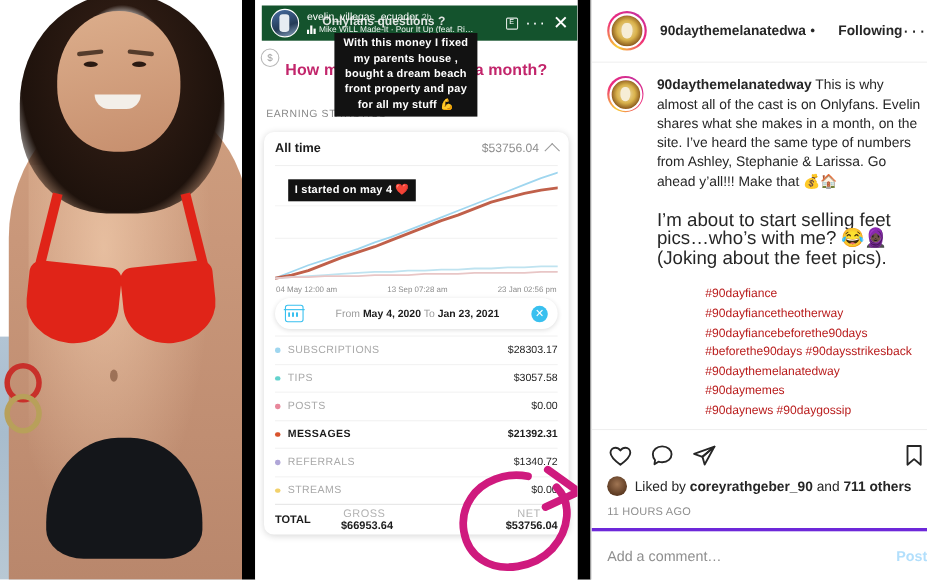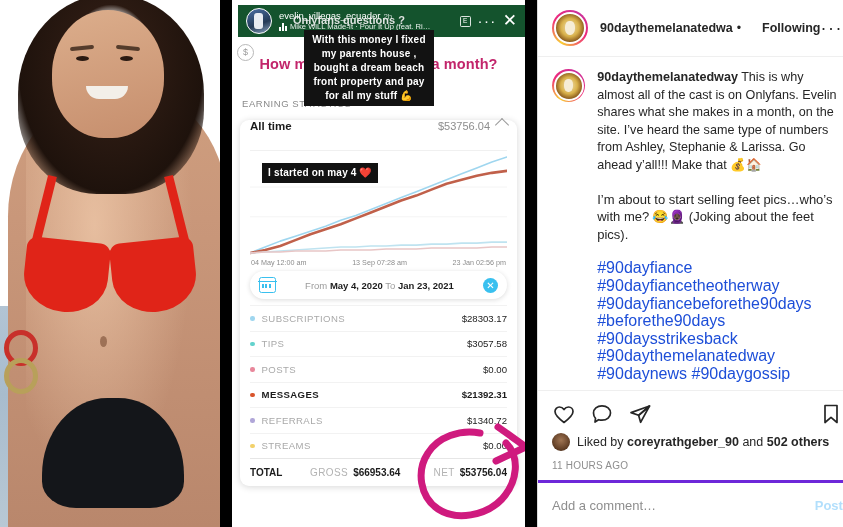--- a/index.html
+++ b/index.html
@@ -75,21 +75,21 @@
     text-shadow:0 1px 2px rgba(0,0,0,.25);}
 
   .dollar-badge{position:absolute;left:5px;top:44px;width:15px;height:15px;border-radius:50%;
     border:1.2px solid #b8b8b8;color:#9a9a9a;font-size:9px;line-height:14px;text-align:center;}
   .story-q{position:absolute;top:56px;left:0;right:0;text-align:center;
     color:#c2256b;font-size:14.5px;font-weight:700;letter-spacing:.1px;}
   .earn-label{position:absolute;top:98px;left:10px;color:#8a8a8a;font-size:9.5px;letter-spacing:.55px;}
 
   .stats-card{position:absolute;left:8px;right:8px;top:120px;background:#fff;
     border-radius:9px;box-shadow:0 1px 7px rgba(0,0,0,.16);padding:0 10px;}
-  .card-head{display:flex;align-items:flex-start;height:30px;border-bottom:1px solid #f0f0f0;}
+  .card-head{display:flex;align-items:center;height:30px;border-bottom:1px solid #f0f0f0;}
   .card-head .ttl{font-size:11.5px;color:#1b1b1b;font-weight:700;flex:1;}
   .card-head .amt{font-size:11px;color:#8d8d8d;margin-right:7px;}
   .chev{width:9px;height:9px;border-left:1.6px solid #9a9a9a;border-top:1.6px solid #9a9a9a;
     transform:rotate(45deg);margin-bottom:-3px;}
 
   .chart-wrap{position:relative;height:106px;}
   .chart-wrap svg{display:block;width:100%;height:106px;}
   .sticker{position:absolute;background:#121212;color:#fff;font-weight:700;
     font-size:10px;line-height:14px;padding:3px 6px;letter-spacing:.2px;
     box-decoration-break:clone;-webkit-box-decoration-break:clone;}
@@ -113,21 +113,21 @@
   .row .dot{width:4.5px;height:4.5px;border-radius:50%;margin-right:7px;flex:0 0 4.5px;}
   .row .nm{flex:1;color:#a9a9a9;letter-spacing:.4px;}
   .row.hl .nm{color:#1c1c1c;font-weight:700;}
   .row .vl{color:#1c1c1c;font-weight:400;}
   .row.hl .vl{font-weight:700;}
   .sticker-2{left:72px;top:30px;text-align:center;width:118px;}
   .total-row{display:flex;align-items:center;height:27px;border-top:1.6px solid #e6e6e6;font-size:10px;}
   .total-row .tl{font-weight:700;color:#1c1c1c;width:60px;}
   .total-row .gl,.total-row .nl{color:#b3b3b3;letter-spacing:.4px;margin-right:5px;}
   .total-row .gv,.total-row .nv{font-weight:700;color:#1c1c1c;}
-  .total-row .grp{display:flex;}
+  .total-row .grp{display:flex;align-items:center;flex-direction:column;}
   .total-row .grp.right{margin-left:auto;}
 
   .annot{position:absolute;left:170px;top:415px;width:135px;height:112px;pointer-events:none;}
 
   
   .ig{flex:1;height:527px;background:#fff;position:relative;
       border-left:1px solid #dbdbdb;display:flex;flex-direction:column;}
   .ig-head{height:56px;display:flex;align-items:center;padding:0 14px;
     border-bottom:1px solid #efefef;flex:0 0 56px;}
   .ring{width:32px;height:32px;border-radius:50%;padding:2px;flex:0 0 32px;
@@ -147,22 +147,22 @@
   .cap-row{display:flex;}
   .cap-av{width:30px;height:30px;border-radius:50%;padding:1.6px;flex:0 0 30px;margin-right:12px;
     background:conic-gradient(from 210deg,#f9ce34,#ee2a7b,#c9309b,#ee2a7b,#f9ce34);}
   .cap-av .inner{width:100%;height:100%;border-radius:50%;border:2px solid #fff;box-sizing:border-box;
     background:radial-gradient(circle at 50% 48%, #f2e2b8 0%, #d9b24c 44%, #8a5a1c 72%, #3a2408 100%);
     position:relative;overflow:hidden;}
   .cap-av .inner::after{content:"";position:absolute;left:32%;top:24%;width:36%;height:52%;
     background:#f6edd6;border-radius:40% 40% 45% 45%;}
   .cap-text{font-size:12.6px;line-height:17.6px;color:#262626;flex:1;}
   .cap-text b{font-weight:600;}
-  .cap-p{margin:16px 0 0 0;font-size:13px;line-height:17.6px;color:#262626;}
-  .tags{margin-top:16px;font-size:16px;line-height:17.6px;color:#1d4ed8;}
+  .cap-p{margin:16px 0 0 0;font-size:17px;line-height:17.6px;color:#262626;}
+  .tags{margin-top:16px;font-size:11px;line-height:17.6px;color:#b91c1c;margin-left:44px;}
   .tags span{display:block;}
 
   .ig-actions{border-top:1px solid #efefef;padding:8px 14px 0 14px;flex:0 0 auto;}
   .act-row{display:flex;align-items:center;height:30px;}
   .act-row .sp{flex:1;}
   .ico{width:24px;height:24px;margin-right:14px;display:block;}
   .ico svg{display:block;}
   .likes{display:flex;align-items:center;margin-top:4px;font-size:12.5px;color:#262626;}
   .like-av{width:18px;height:18px;border-radius:50%;margin-right:7px;flex:0 0 18px;
     background:radial-gradient(circle at 50% 40%, #a07553, #5c3a22 70%, #2d1b10);}
@@ -351,20 +351,21 @@
           </div>
         <div class="cap-text">
           <b>90daythemelanatedway</b><span> This is why almost all of the cast is on Onlyfans. Evelin shares what she makes in a month, on the site. I’ve heard the same type of numbers from Ashley, Stephanie &amp; Larissa. Go ahead y’all!!! Make that 💰🏠</span>
           <p class="cap-p">I’m about to start selling feet pics…who’s with me? 😂🧕🏿 (Joking about the feet pics).</p>
           <div class="tags" id="tags">
               <span>#90dayfiance</span>
               <span>#90dayfiancetheotherway</span>
               <span>#90dayfiancebeforethe90days</span>
               <span>#beforethe90days #90daysstrikesback</span>
               <span>#90daythemelanatedway</span>
+              <span>#90daymemes</span>
               <span>#90daynews #90daygossip</span>
             </div>
         </div>
       </div>
     </div>
 
     <div class="ig-actions">
       <div class="act-row">
         <span class="ico">
           <svg width="24" height="24" viewBox="0 0 24 24" fill="none" stroke="#262626" stroke-width="1.7">
@@ -385,21 +386,21 @@
         <span class="sp"></span>
         <span class="ico" style="margin-right:0">
           <svg width="24" height="24" viewBox="0 0 24 24" fill="none" stroke="#262626" stroke-width="1.7">
             <path d="M6 3.5 H18 V20.5 L12 15.4 L6 20.5 Z" stroke-linejoin="round"></path>
           </svg>
         </span>
       </div>
 
       <div class="likes">
         <span class="like-av"></span>
-        <span>Liked by</span>&nbsp;<b>coreyrathgeber_90</b>&nbsp;<span>and</span>&nbsp;<b>502 others</b>
+        <span>Liked by</span>&nbsp;<b>coreyrathgeber_90</b>&nbsp;<span>and</span>&nbsp;<b>711 others</b>
       </div>
 
       <div class="ts">11 HOURS AGO</div>
     </div>
 
     <div class="ig-comment">
       <div class="ph">Add a comment…</div>
       <div class="ig-post">Post</div>
     </div>
   </div>

